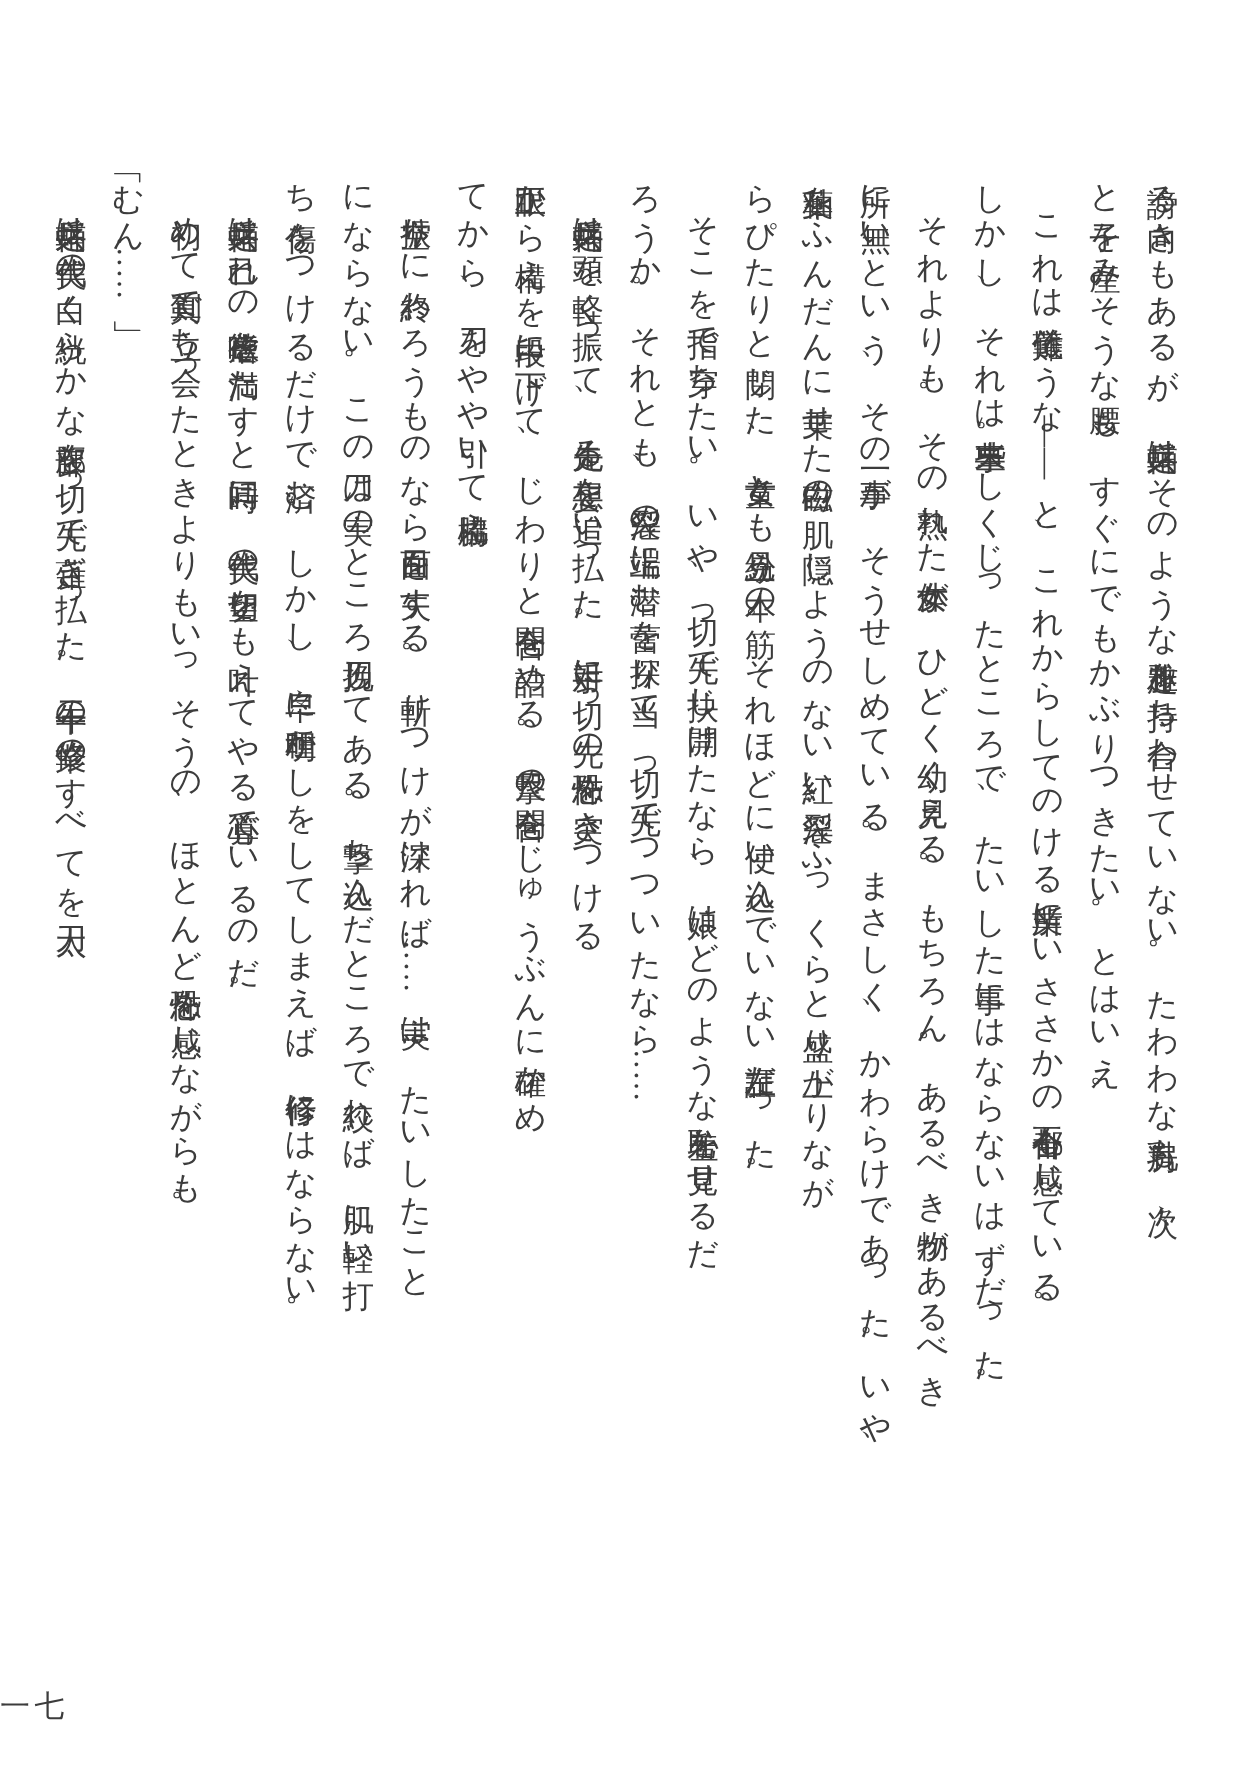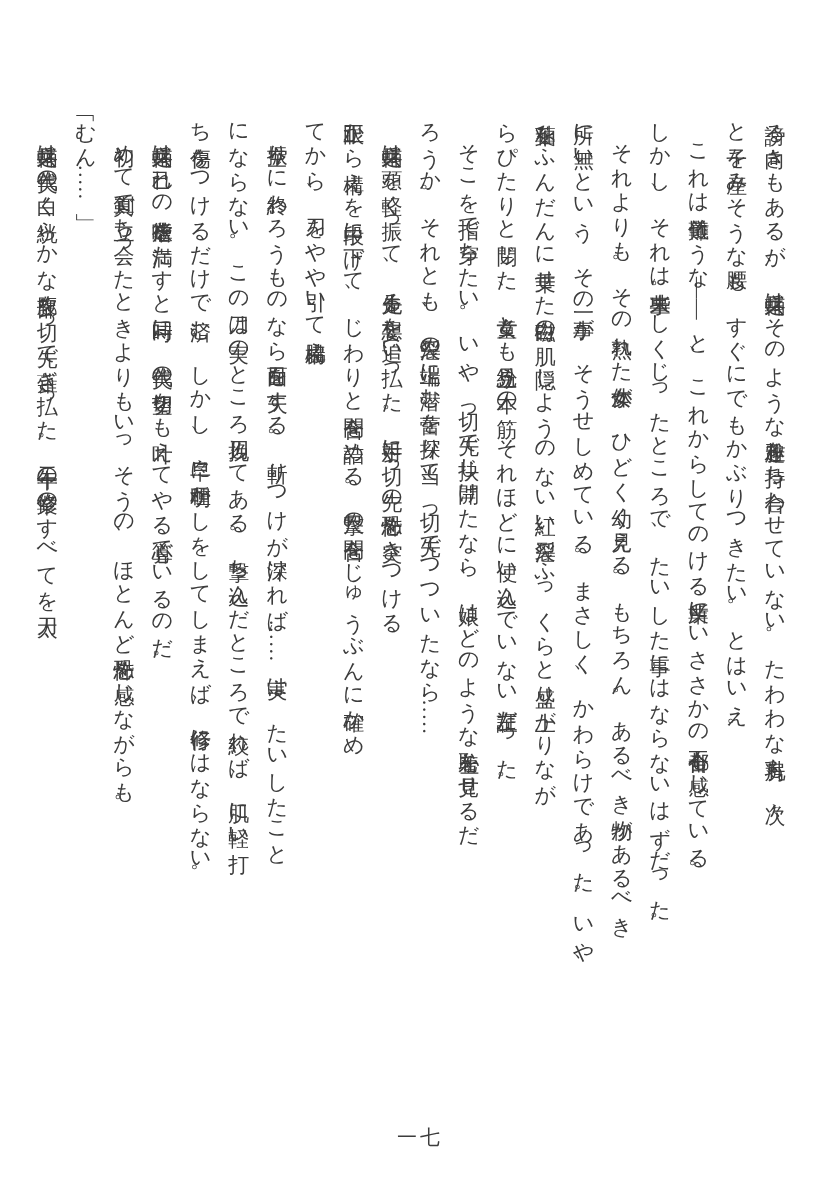--- a/index.html
+++ b/index.html
@@ -39,21 +39,20 @@
     overflow: visible;
   }
   .text-line.indent {
     text-indent: 1em;
   }
   .page-number {
     position: absolute;
     top: 1124px;
     left: 0;
     width: 840px;
-    text-align: center;
     font-size: 20px;
     letter-spacing: 3px;
     color: var(--text-color, #3c3c3c);
   }
 </style>
 </head>
 <body style="--bg-color: #ffffff; --text-color: #3c3c3c;">
 
 <div class="book-page">
   <div class="text-block">

